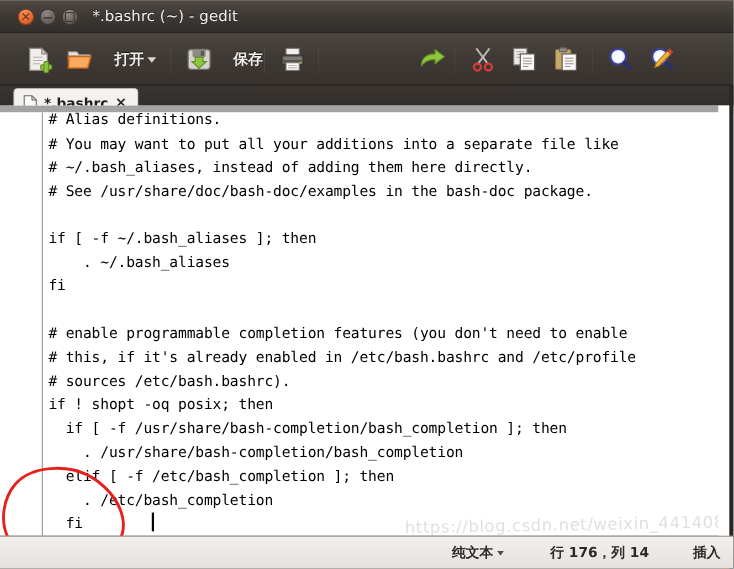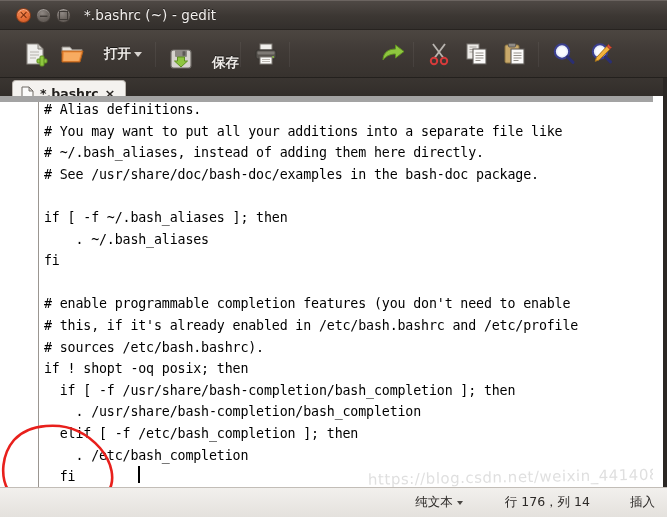--- a/index.html
+++ b/index.html
@@ -199,20 +199,21 @@
     display: flex; align-items: center;
     justify-content: flex-end;
     gap: 14px;
     padding-right: 12px;
   }
   .sb-item {
     display: flex; align-items: center; gap: 4px;
     color: #2c2927;
     font-size: 12.5px;
     white-space: nowrap;
+    font-weight: bold;
   }
   .sb-caret {
     width: 0; height: 0;
     border-left: 3.5px solid transparent;
     border-right: 3.5px solid transparent;
     border-top: 4.5px solid #4a4744;
   }
   #sb-position { margin-left: 28px; }
   #sb-insert { margin-left: 26px; }
 
@@ -271,21 +272,21 @@
       </span>
       <span class="tb-label">打开</span>
     </div>
 
     <div class="tb-item" style="left:130px;">
       <span class="caret-down"></span>
     </div>
 
     <div class="tb-sep" style="left:155px;"></div>
 
-    <div class="tb-item" style="left:164px;align-items:flex-end;">
+    <div class="tb-item" style="left:164px;">
       <span>
         <svg class="ico" width="26" height="26" viewBox="0 0 26 26">
           <rect x="3" y="4" width="20" height="18" rx="2.5" fill="#d6d3ce" stroke="#6f6b66" stroke-width="1.2"></rect>
           <rect x="7" y="4" width="12" height="7" rx="1" fill="#8e8a85"></rect>
           <rect x="14.5" y="5.2" width="3" height="4.6" rx=".6" fill="#5c5954"></rect>
           <g transform="translate(13,15)">
             <path d="M-3.5 -4 h7 v4 h3 l-6.5 6 l-6.5 -6 h3 z" fill="#8ec63f" stroke="#5e8f20" stroke-width="1"></path>
           </g>
         </svg>
       </span>

